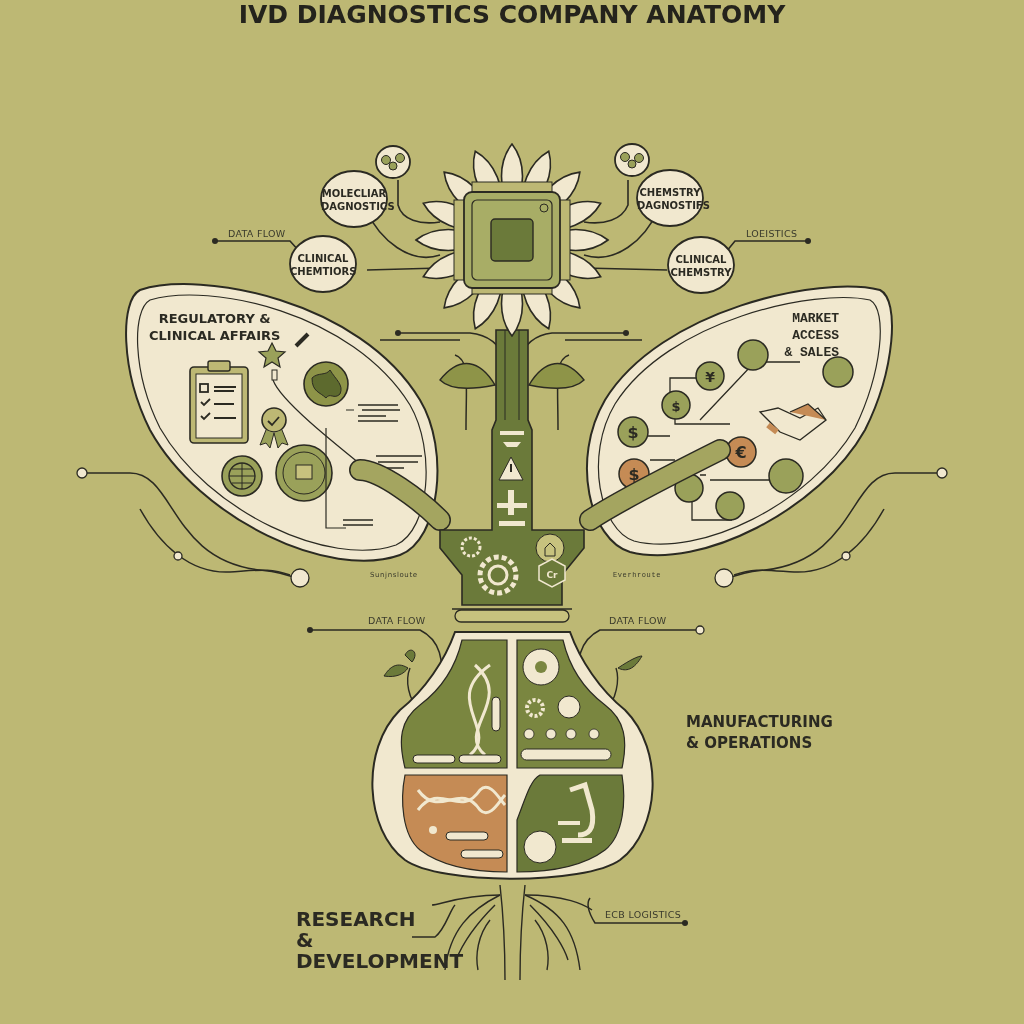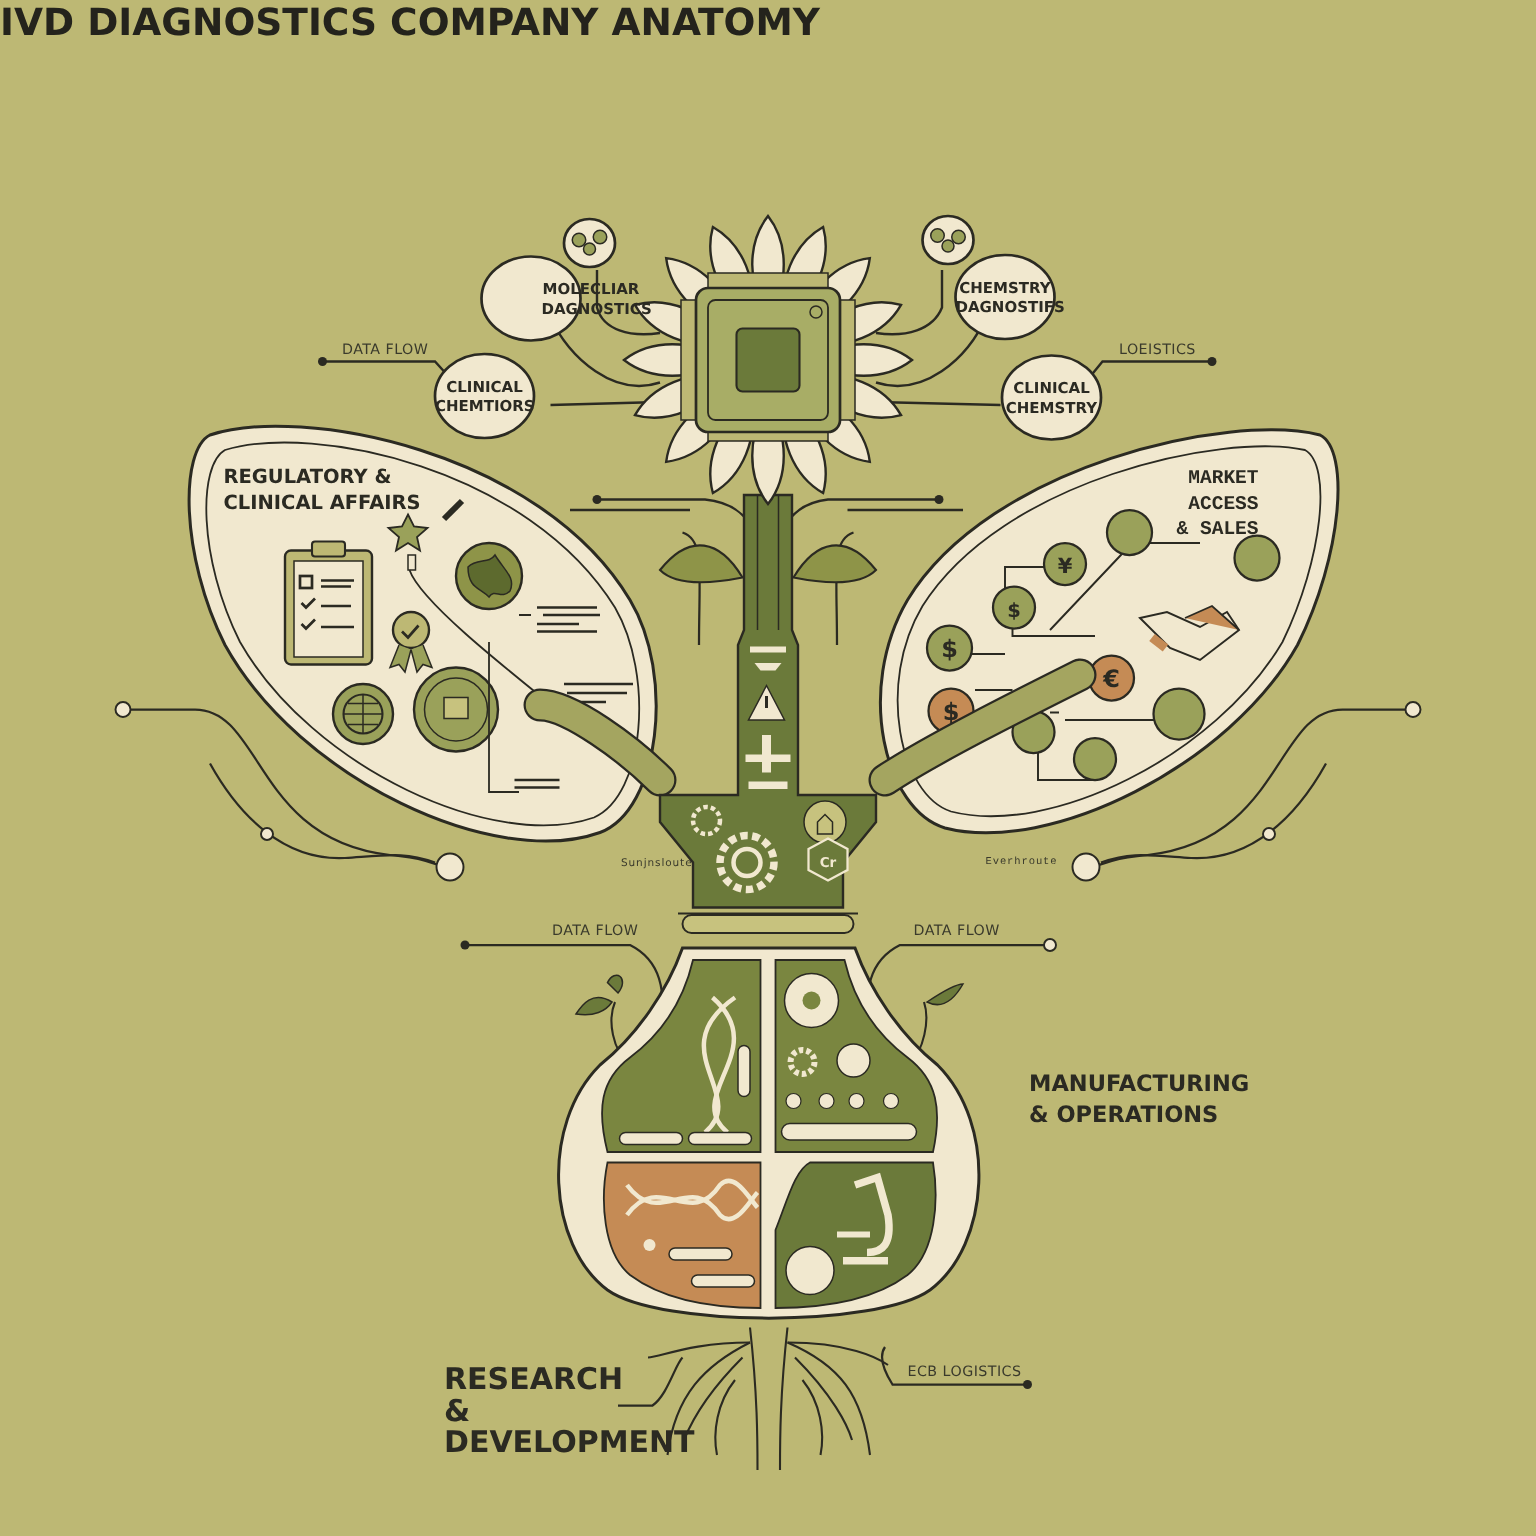--- a/index.html
+++ b/index.html
@@ -1,22 +1,22 @@
 <!DOCTYPE html>
 <html><head>
 <meta charset="utf-8">
 <style>
   html,body{margin:0;padding:0;}
   body{width:1024px;height:1024px;background:#bdb874;position:relative;overflow:hidden;font-family:"DejaVu Sans","Liberation Sans",sans-serif;}
   svg{position:absolute;left:0;top:0;}
-  .title{left:0;width:1024px;top:60px;text-align:left;font-size:25px;font-weight:bold;color:#24231c;}
+  .title{left:0;width:1024px;top:60px;text-align:center;font-size:25px;font-weight:bold;color:#24231c;}
   .bub{position:absolute;text-align:center;font-size:10px;font-weight:bold;color:#2b2a22;line-height:13px;}
   .small{position:absolute;font-size:9.5px;color:#3a3a2c;letter-spacing:0.3px;}
-  .tiny{position:absolute;font-size:7px;color:#3a3a2c;letter-spacing:0.6px;margin-left:44px;}
-  .section{position:absolute;font-size:13px;font-weight:bold;color:#2b2a22;line-height:17px;}
+  .tiny{position:absolute;font-size:7px;color:#3a3a2c;letter-spacing:0.6px;}
+  .section{position:absolute;font-size:13px;font-weight:bold;color:#2b2a22;line-height:17px;text-align:center;}
   .big{position:absolute;font-size:15px;font-weight:bold;color:#2b2a22;line-height:21px;margin-left:32px;}
 </style>
 </head>
 <body>
 
 <svg width="1024" height="1024" viewBox="0 0 1024 1024">
   <defs>
     <g id="petal">
         <path d="M0,0 C-14,-20 -14,-48 0,-66 C14,-48 14,-20 0,0Z" fill="#f1e8cf" stroke="#2b2a22" stroke-width="1.6"></path>
       </g>
@@ -271,21 +271,21 @@
     <path d="M525,895 C560,910 575,930 580,970"></path>
     <path d="M525,895 C565,895 585,905 592,910"></path>
     <path d="M530,905 C555,930 565,950 568,960"></path>
     <path d="M490,920 C478,935 475,955 478,970"></path>
     <path d="M535,920 C547,935 550,955 547,970"></path>
   </g>
 </svg>
 
 <div class="title">IVD DIAGNOSTICS COMPANY ANATOMY</div>
 
-<div class="bub" style="left:321px;top:187px;width:66px;padding-left:40px;">
+<div class="bub" style="left:321px;top:187px;width:66px;">
   <div>MOLECLIAR</div>
   <div>DAGNOSTICS</div>
 </div>
 <div class="bub" style="left:290px;top:252px;width:66px;">
   <div>CLINICAL</div>
   <div>CHEMTIORS</div>
 </div>
 <div class="bub" style="left:637px;top:186px;width:66px;">
   <div>CHEMSTRY</div>
   <div>DAGNOSTIFS</div>

